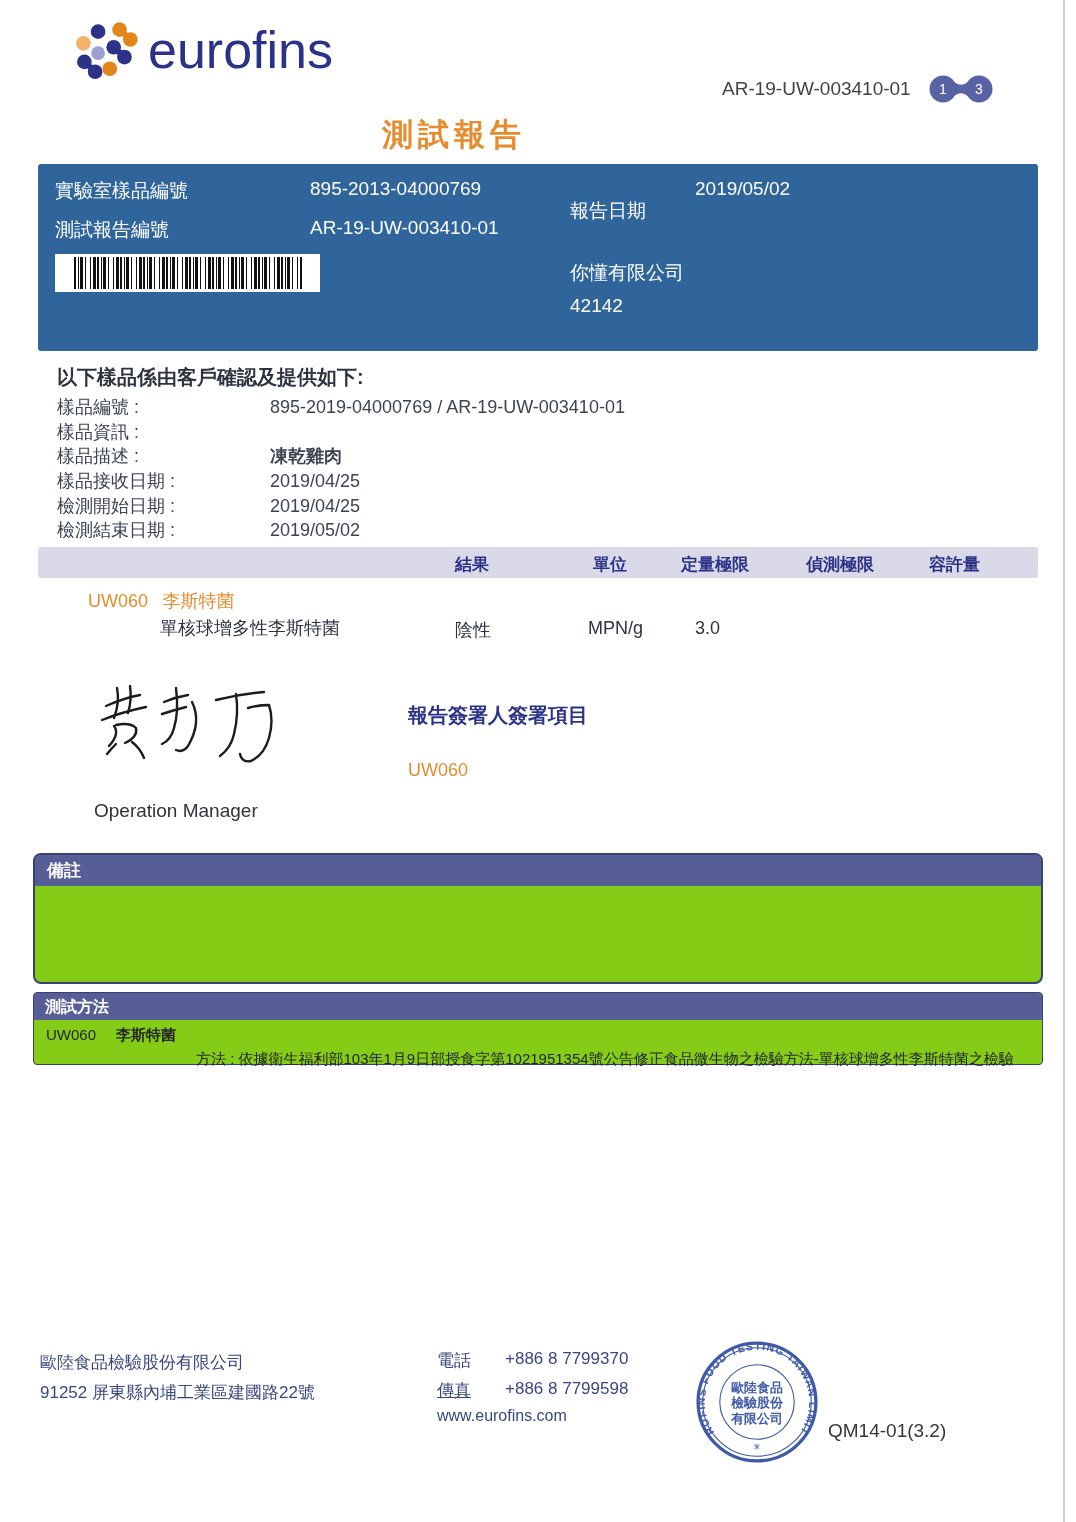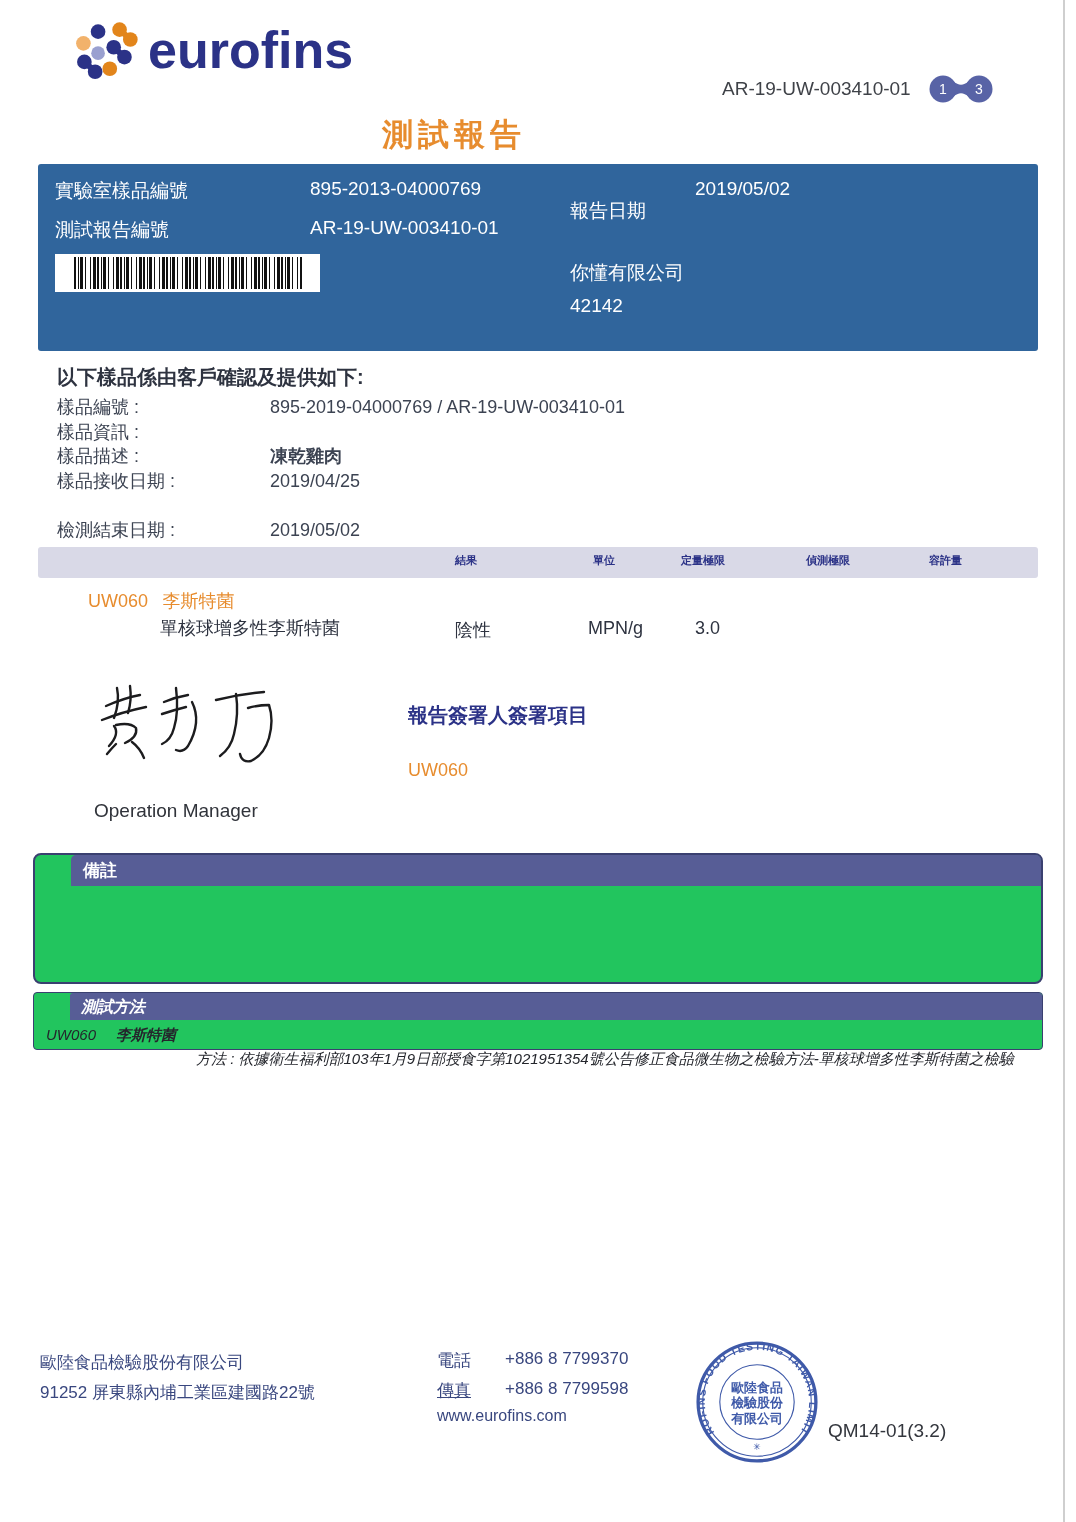--- a/index.html
+++ b/index.html
@@ -2,59 +2,59 @@
 <html style="--primary-blue: #30659c; --accent-orange: #e78c2e; --navy: #2b3287; --header-slate: #575d96; --frame-border: #3a4070; --table-header-bg: #d9d9e7; --footer-navy: #39477f; --seal-blue: #3f5aa9; --indicator-slate: #5863a6;"><head>
 <meta charset="utf-8">
 <style>
   html,body{margin:0;padding:0;background:#ffffff;}
   body{width:1076px;height:1522px;position:relative;font-family:"Liberation Sans",sans-serif;color:#373b45;}
   .abs{position:absolute;}
   .page{position:absolute;inset:0;background:#fff;overflow:hidden;}
   .scan-line-right{position:absolute;left:1063px;top:0;width:2px;height:100%;background:#cfcfcf;}
 
   
-  .logo-text{font-size:52px;font-weight:700;color:var(--navy);letter-spacing:0px;line-height:1;}
+  .logo-text{font-size:52px;font-weight:400;color:var(--navy);letter-spacing:0px;line-height:1;}
   .report-no-top{font-size:19px;color:#3f4248;}
   .page-title{font-size:31px;font-weight:700;color:var(--accent-orange);letter-spacing:5px;}
 
   
   .info-box{left:38px;top:164px;width:1000px;height:187px;background:var(--primary-blue);border-radius:3px;color:#fff;font-size:19px;}
   .info-box .lbl{font-weight:400;}
   .barcode{left:17px;top:90px;width:265px;height:38px;background:#fff;display:flex;align-items:stretch;padding:3px 0;box-sizing:border-box;}
   .barcode-bars{margin:0 auto;width:228px;background:repeating-linear-gradient(90deg,
     #111 0 2px,#fff 2px 4px,#111 4px 5px,#fff 5px 6px,
     #111 6px 9px,#fff 9px 11px,#111 11px 12px,#fff 12px 16px,
     #111 16px 17px,#fff 17px 19px,#111 19px 22px,#fff 22px 23px);}
 
   
   .section-heading{font-size:20px;font-weight:700;color:#2e3340;}
   .detail-row{position:absolute;left:57px;font-size:18px;color:#3c4352;}
   .detail-row .dlabel{display:inline-block;width:213px;}
   .detail-row .dvalue{display:inline-block;}
 
   
   .results-header{left:38px;top:547px;width:1000px;height:31px;background:var(--table-header-bg);border-radius:3px;}
-  .results-header span{position:absolute;top:6px;font-size:11px;font-weight:700;color:var(--navy);}
+  .results-header span{position:absolute;top:6px;font-size:17px;font-weight:700;color:var(--navy);}
   .group-code{color:var(--accent-orange);font-size:18px;}
   .group-name{color:var(--accent-orange);font-size:18px;}
   .analyte{font-size:18px;color:#2e3340;}
   .result-cell{position:absolute;font-size:18px;color:#2e3340;}
 
   
   .sign-title{font-size:20px;font-weight:700;color:var(--navy);}
   .sign-item{font-size:18px;color:var(--accent-orange);}
   .signer-role{font-size:19px;color:#30333a;}
 
   
-  .frame-box{border:2px solid var(--frame-border);border-radius:8px;background:#22c55e;box-sizing:border-box;padding-left:36px;}
+  .frame-box{border:2px solid var(--frame-border);border-radius:8px;background:#84cc16;box-sizing:border-box;}
   .frame-head{background:var(--header-slate);color:#fff;font-weight:700;border-radius:5px 5px 0 0;}
   .notes-box{left:33px;top:853px;width:1010px;height:131px;}
   .notes-head{height:31px;font-size:17px;line-height:31px;padding-left:12px;}
   .note-text{position:absolute;left:11px;top:40px;font-size:22px;color:#17181c;}
-  .methods-box{left:33px;top:992px;width:1010px;height:58px;border-width:1.5px;border-radius:4px;font-style:italic;}
+  .methods-box{left:33px;top:992px;width:1010px;height:73px;border-width:1.5px;border-radius:4px;}
   .methods-head{height:27px;font-size:16px;line-height:27px;padding-left:11px;border-radius:3px 3px 0 0;}
   .method-row{position:absolute;top:33px;font-size:15px;color:#24262c;white-space:nowrap;}
 
   
   .footer-text{font-size:17px;color:var(--footer-navy);}
   .qm-code{font-size:19px;color:#33363d;}
 </style>
 </head>
 <body>
 
@@ -113,20 +113,23 @@
     <span class="dlabel">樣品編號 :</span><span class="dvalue">895-2019-04000769 /  AR-19-UW-003410-01</span>
   </div>
   <div class="detail-row" style="top:420px;">
     <span class="dlabel">樣品資訊 :</span><span class="dvalue"></span>
   </div>
   <div class="detail-row" style="top:444px;">
     <span class="dlabel">樣品描述 :</span><span class="dvalue" style="font-weight:700;">凍乾雞肉</span>
   </div>
   <div class="detail-row" style="top:469px;">
     <span class="dlabel">樣品接收日期 :</span><span class="dvalue">2019/04/25</span>
+  </div>
+  <div class="detail-row" style="top:494px;">
+    <span class="dlabel">檢測開始日期 :</span><span class="dvalue">2019/04/25</span>
   </div>
   <div class="detail-row" style="top:518px;">
     <span class="dlabel">檢測結束日期 :</span><span class="dvalue">2019/05/02</span>
   </div>
 
   <div class="abs results-header">
     <span style="left:417px;">結果</span>
     <span style="left:555px;">單位</span>
     <span style="left:643px;">定量極限</span>
     <span style="left:768px;">偵測極限</span>

